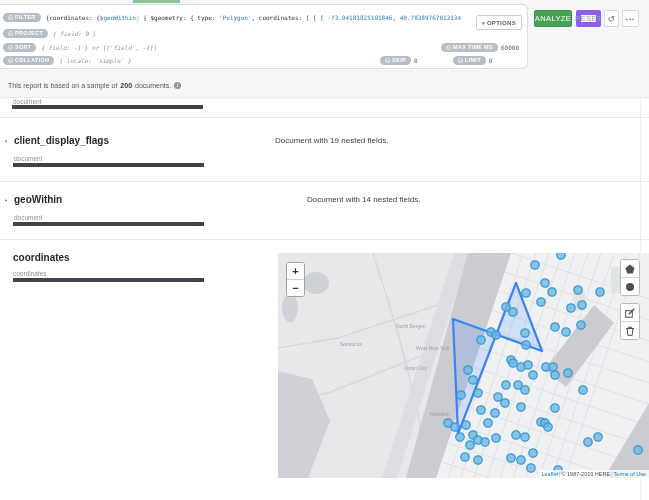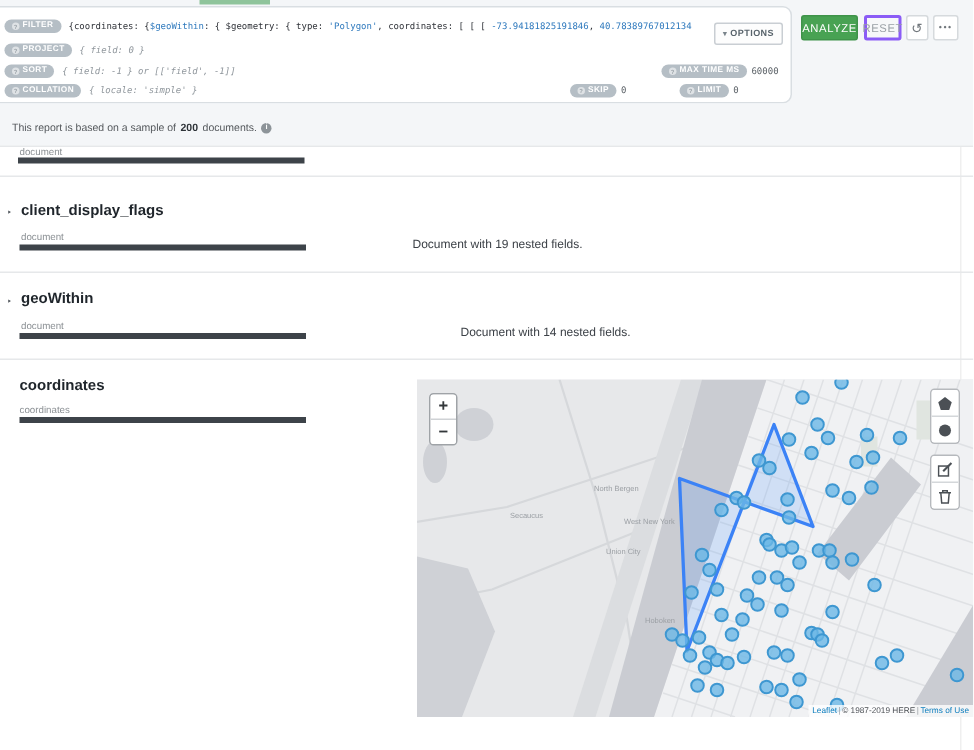--- a/index.html
+++ b/index.html
@@ -25,38 +25,38 @@
   .code.ph{font-style:italic;color:#8f969c;}
   .inline-opt{position:absolute;display:flex;align-items:center;gap:3px;}
   .opt-val{font-family:"DejaVu Sans Mono",monospace;font-size:6px;color:#5a6066;}
   .options-btn{position:absolute;right:5px;top:5px;height:13px;display:flex;align-items:center;
     background:#fdfdfd;border:1px solid #c9ced3;border-radius:2px;padding:0 5px;
     font-size:6px;font-weight:bold;color:#59646c;letter-spacing:.3px;cursor:pointer;}
   .options-btn .caret{font-size:5px;margin-right:2px;color:#7a848b;}
   .action-btn{position:absolute;top:10px;height:17px;display:flex;align-items:center;justify-content:center;
     border-radius:2px;font-size:7.5px;font-weight:normal;letter-spacing:.4px;box-sizing:border-box;cursor:pointer;}
   .btn-analyze{left:534px;width:38px;background:#48a253;border:1px solid #3f934a;color:#fff;}
-  .btn-reset{left:576px;width:25px;background:#f7f8f9;border:2px solid #8b5cf6;color:#9aa0a5;}
+  .btn-reset{left:576px;width:25px;background:#f7f8f9;border:5px solid #8b5cf6;color:#9aa0a5;}
   .btn-history{left:604px;width:15px;background:#fff;border:1px solid #d6dadd;color:#70767b;font-size:9px;font-weight:normal;}
   .btn-more{left:622px;width:17px;background:#fff;border:1px solid #d6dadd;color:#70767b;font-size:6px;letter-spacing:1px;}
 
   .report-note{position:absolute;left:8px;top:82px;font-size:7px;color:#54585c;display:flex;align-items:center;gap:3px;}
   .report-note b{color:#2e3338;}
   .info-icon{display:inline-block;width:7px;height:7px;border-radius:50%;background:#8d9499;color:#fff;
     font-size:5px;line-height:7px;text-align:center;font-weight:bold;}
 
   .hdiv{position:absolute;left:0;width:649px;height:1px;background:#e6e8ea;}
   .vscroll{position:absolute;left:640px;top:98px;width:1px;height:402px;background:#efefef;}
 
   
   .type-label{position:absolute;font-size:6.5px;color:#8b9094;}
   .type-bar{position:absolute;width:191px;height:4px;background:#3d4349;}
   .field-name{position:absolute;font-size:10px;font-weight:bold;color:#1f252b;}
   .expand-arrow{position:absolute;font-size:7px;color:#4a5056;cursor:pointer;}
-  .field-summary{position:absolute;left:275px;font-size:8px;color:#3c4147;margin-top:22px;}
+  .field-summary{position:absolute;left:275px;font-size:8px;color:#3c4147;}
 
   
   .map{position:absolute;left:278px;top:253px;width:371px;height:225px;background:#e9eaec;overflow:hidden;}
   .map svg.base{position:absolute;left:0;top:0;}
   .geo-polygon{fill:rgba(51,136,255,.17);stroke:#3b82f6;stroke-width:2.2;stroke-linejoin:round;}
   .geo-dot{fill:rgba(108,184,230,.8);stroke:#3e97d1;stroke-width:1.3;}
   .place-label{position:absolute;font-size:5px;color:#9b9fa4;white-space:nowrap;}
   .zoom-ctl{position:absolute;left:8px;top:9px;width:17px;border:1px solid #9fa3a7;border-radius:3px;
     overflow:hidden;background:#fff;}
   .zoom-btn{width:17px;height:16px;display:flex;align-items:center;justify-content:center;

